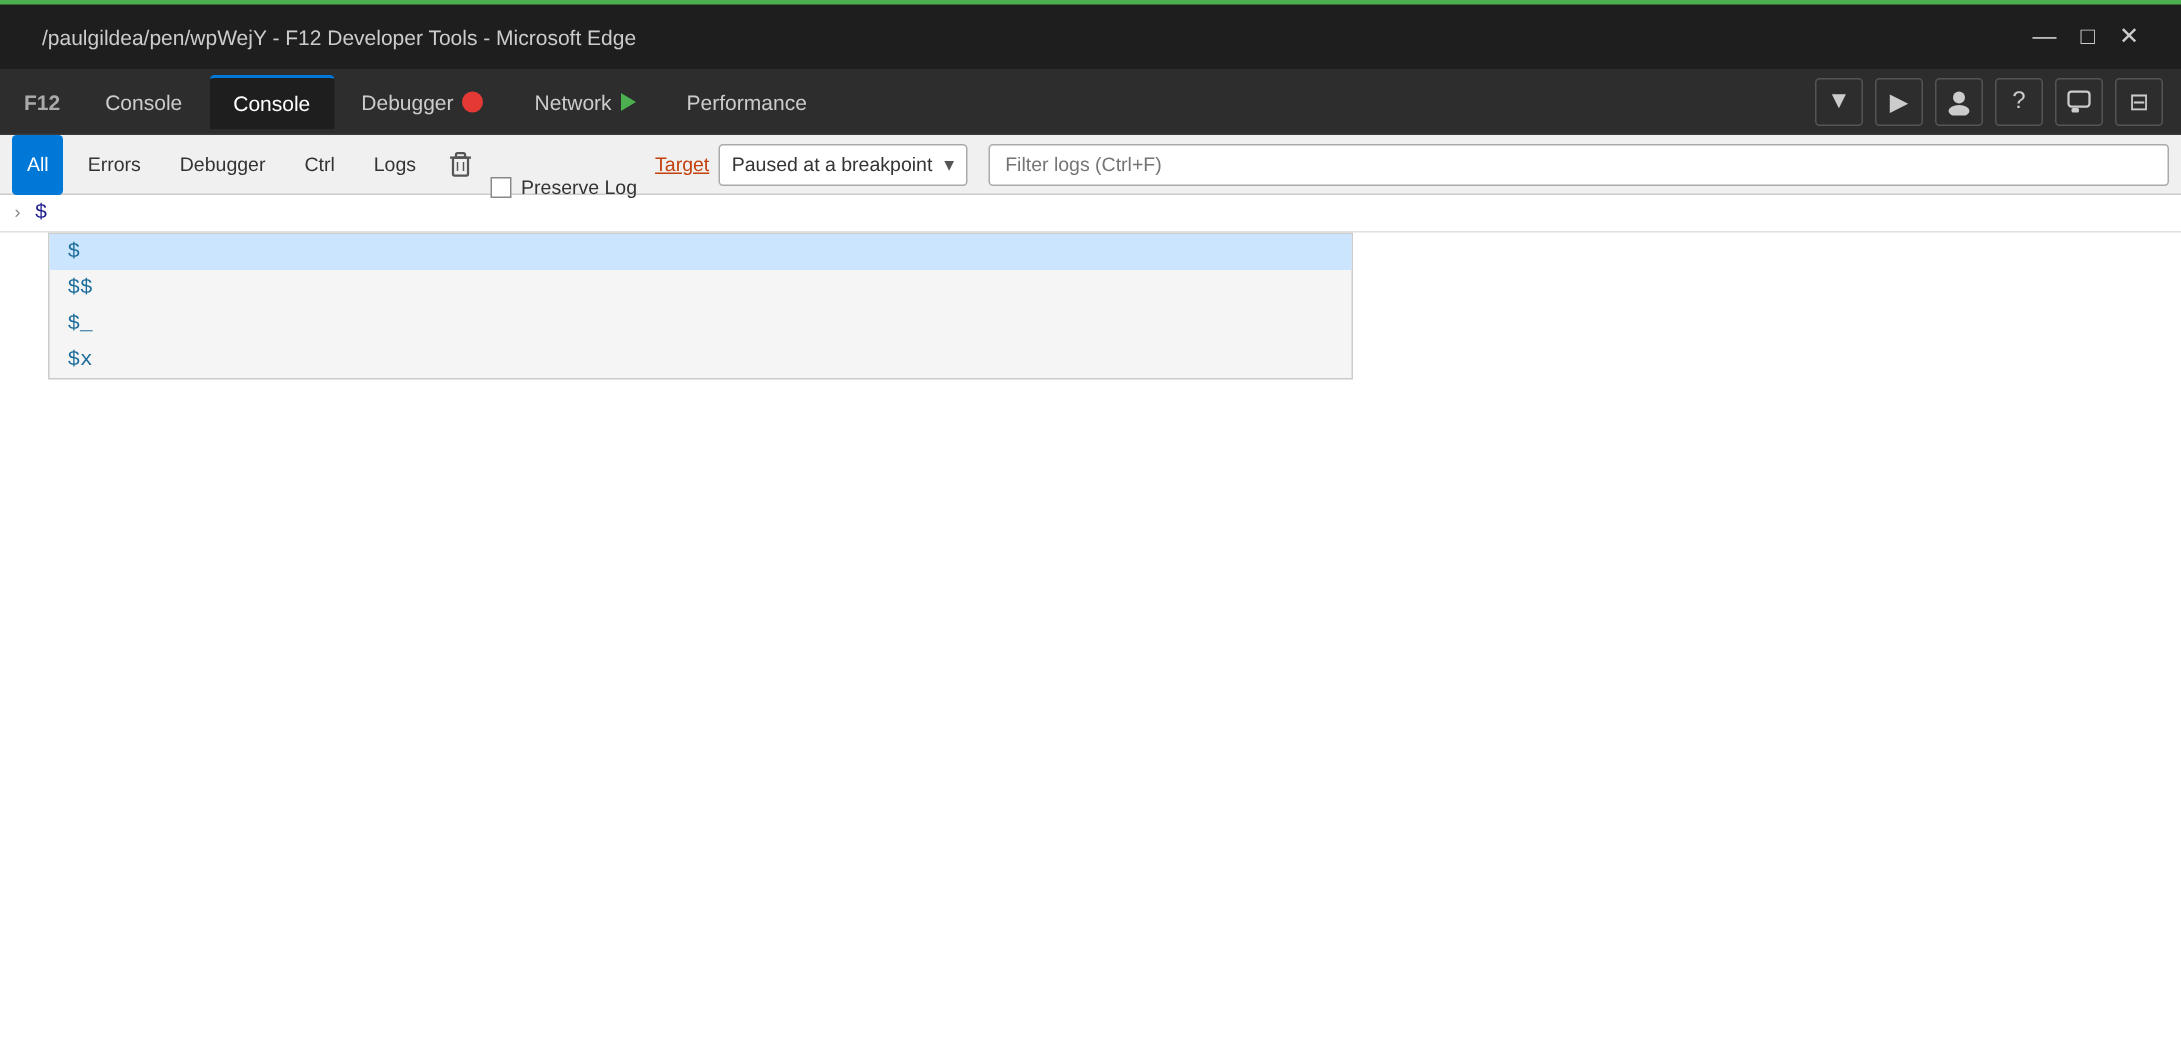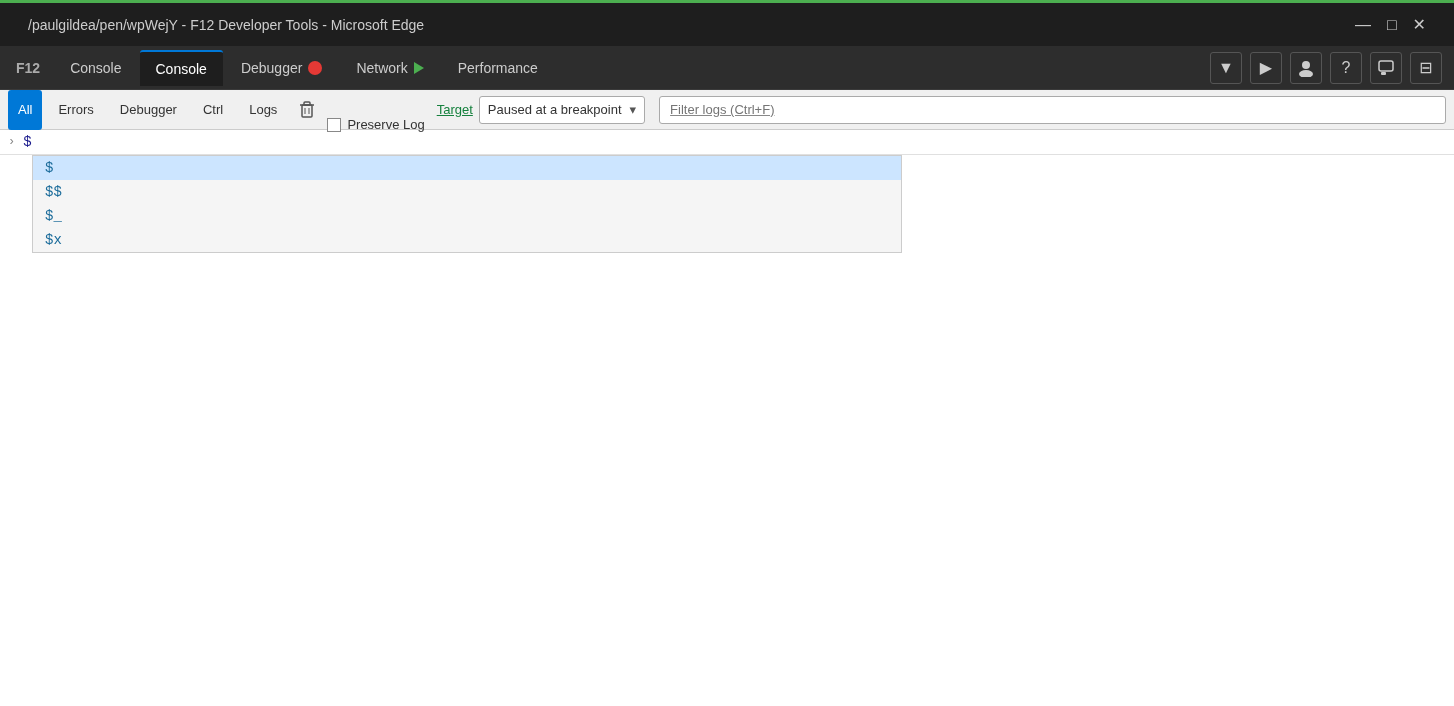--- a/index.html
+++ b/index.html
@@ -157,21 +157,21 @@
     }
     .preserve-log-checkbox {
       width: 14px;
       height: 14px;
       border: 1px solid #888;
       background: white;
       cursor: pointer;
     }
     .target-label {
       font-size: 13px;
-      color: #15803d;
+      color: #c2410c;
       margin-left: 6px;
       text-decoration: underline;
     }
     .target-dropdown {
       display: flex;
       align-items: center;
       background: white;
       border: 1px solid #aaa;
       border-radius: 3px;
       padding: 3px 8px;
@@ -184,21 +184,20 @@
     .filter-input {
       flex: 1;
       height: 28px;
       border: 1px solid #aaa;
       border-radius: 3px;
       padding: 0 10px;
       font-size: 13px;
       color: #888;
       background: white;
       margin-left: 8px;
-      text-decoration: underline;
     }
 
     
     .console-content {
       background: white;
       flex: 1;
       height: calc(706px - 46px - 44px - 40px);
       overflow-y: auto;
       font-family: 'Consolas', 'Courier New', monospace;
       font-size: 14px;

